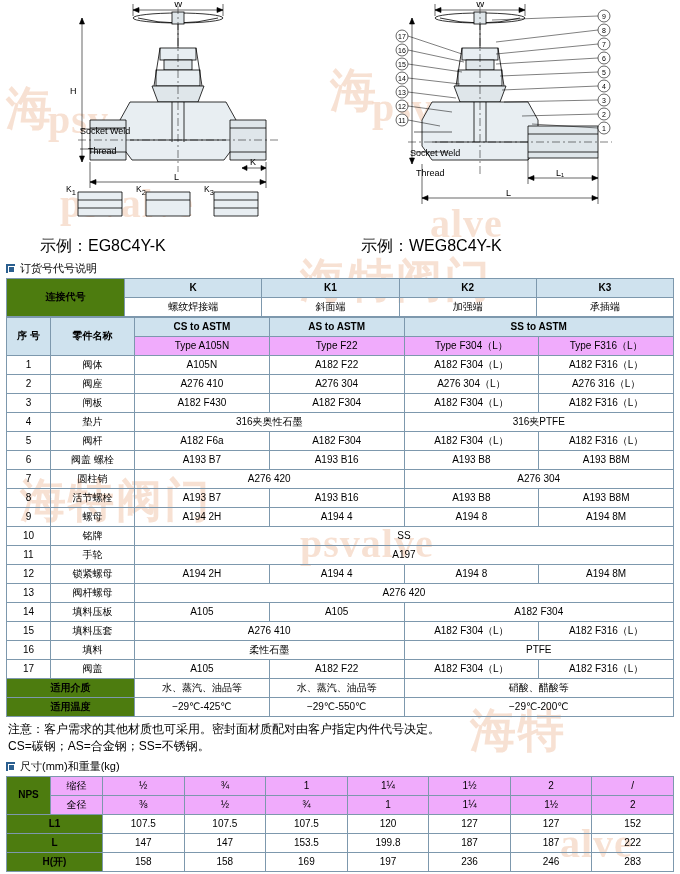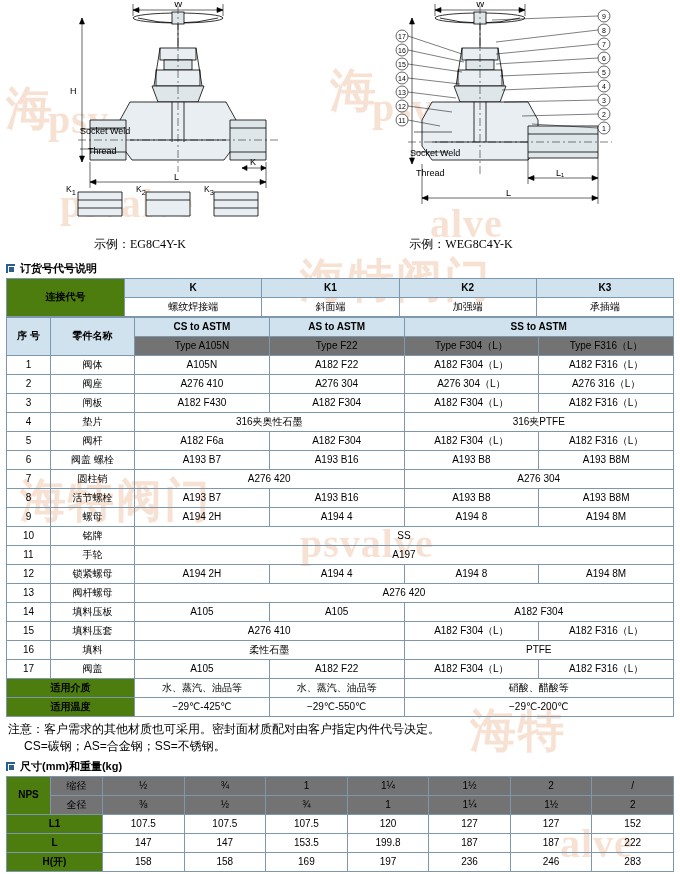--- a/index.html
+++ b/index.html
@@ -19,27 +19,27 @@
     font-weight:bold;pointer-events:none;white-space:nowrap;
   }
   .wm.cn{font-size:46px;letter-spacing:2px;}
   .wm.en{font-size:40px;letter-spacing:1px;}
 
   
   .drawings{position:relative;height:258px;}
   .dwg{position:absolute;top:0;}
   .dwg svg{display:block;}
   .cap{
-    position:absolute;font-size:12px;text-align:center;width:200px;font-family:Liberation Serif, serif;
+    position:absolute;font-size:16px;text-align:left;width:200px;
   }
 
   
   .sec{
     display:flex;align-items:center;gap:5px;
-    margin:3px 0 2px 6px;font-size:11px;font-weight:bold;
+    margin:3px 0 2px 6px;font-size:11px;font-weight:normal;
   }
   .sec .mark{
     display:inline-block;width:9px;height:9px;background:#2b5f8f;
     position:relative;
   }
   .sec .mark:after{
     content:"";position:absolute;left:2px;top:2px;width:5px;height:5px;
     border:1px solid #fff;
   }
 
@@ -48,26 +48,26 @@
     border-collapse:collapse;table-layout:fixed;
     margin:0 6px;width:668px;
   }
   td,th{
     border:1px solid #7d98ad;
     text-align:center;vertical-align:middle;
     font-size:10px;padding:1px 2px;line-height:1.25;
     height:16px;
   }
   .hd{background:#cfe2ee;font-weight:bold;}
-  .hd2{background:#737373;margin-top:24px;}
+  .hd2{background:#f0abfc;margin-top:24px;}
   .lbl{background:#4d7c0f;font-weight:bold;}
   .note{
     margin:4px 8px 2px 8px;font-size:12px;line-height:1.45;
   }
-  .note div:last-child{margin-left:16px;}
+  .note div:last-child{margin-left:0;}
   sub{font-size:7.5px;}
   .tblwrap{position:relative;z-index:2;}
 </style>
 </head>
 <body>
 
 <div class="page">
 
   <div id="wm-layer">
       <div class="wm cn" style="left: 6px; top: 78px;">海</div>

